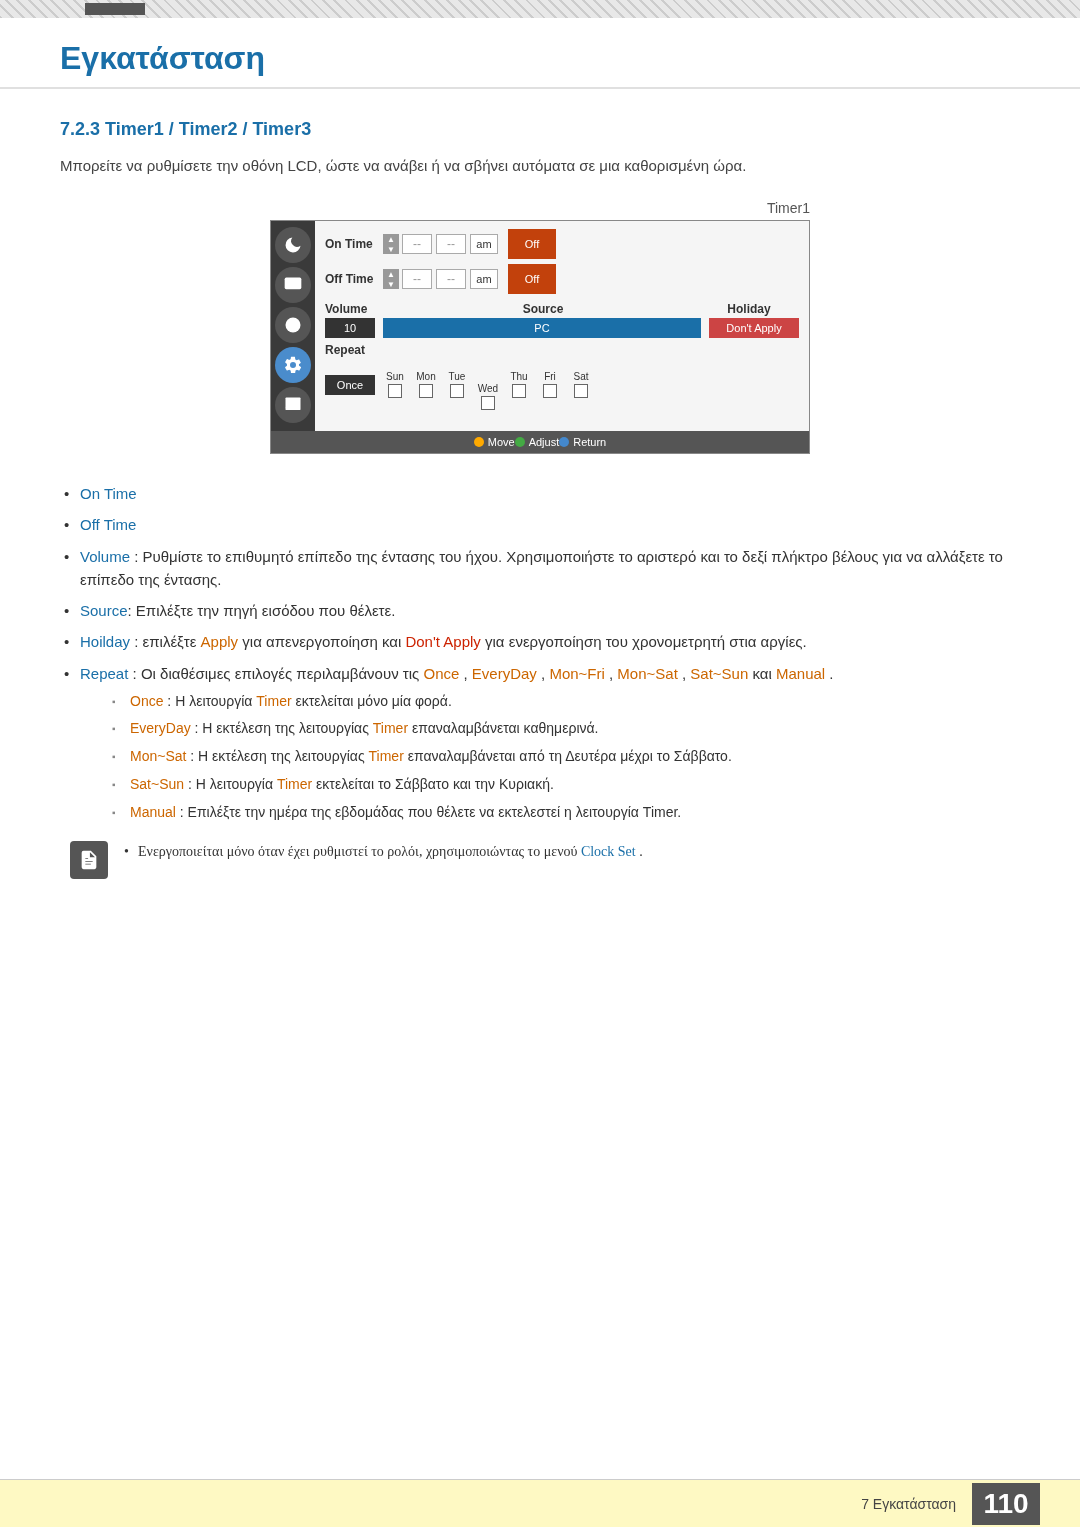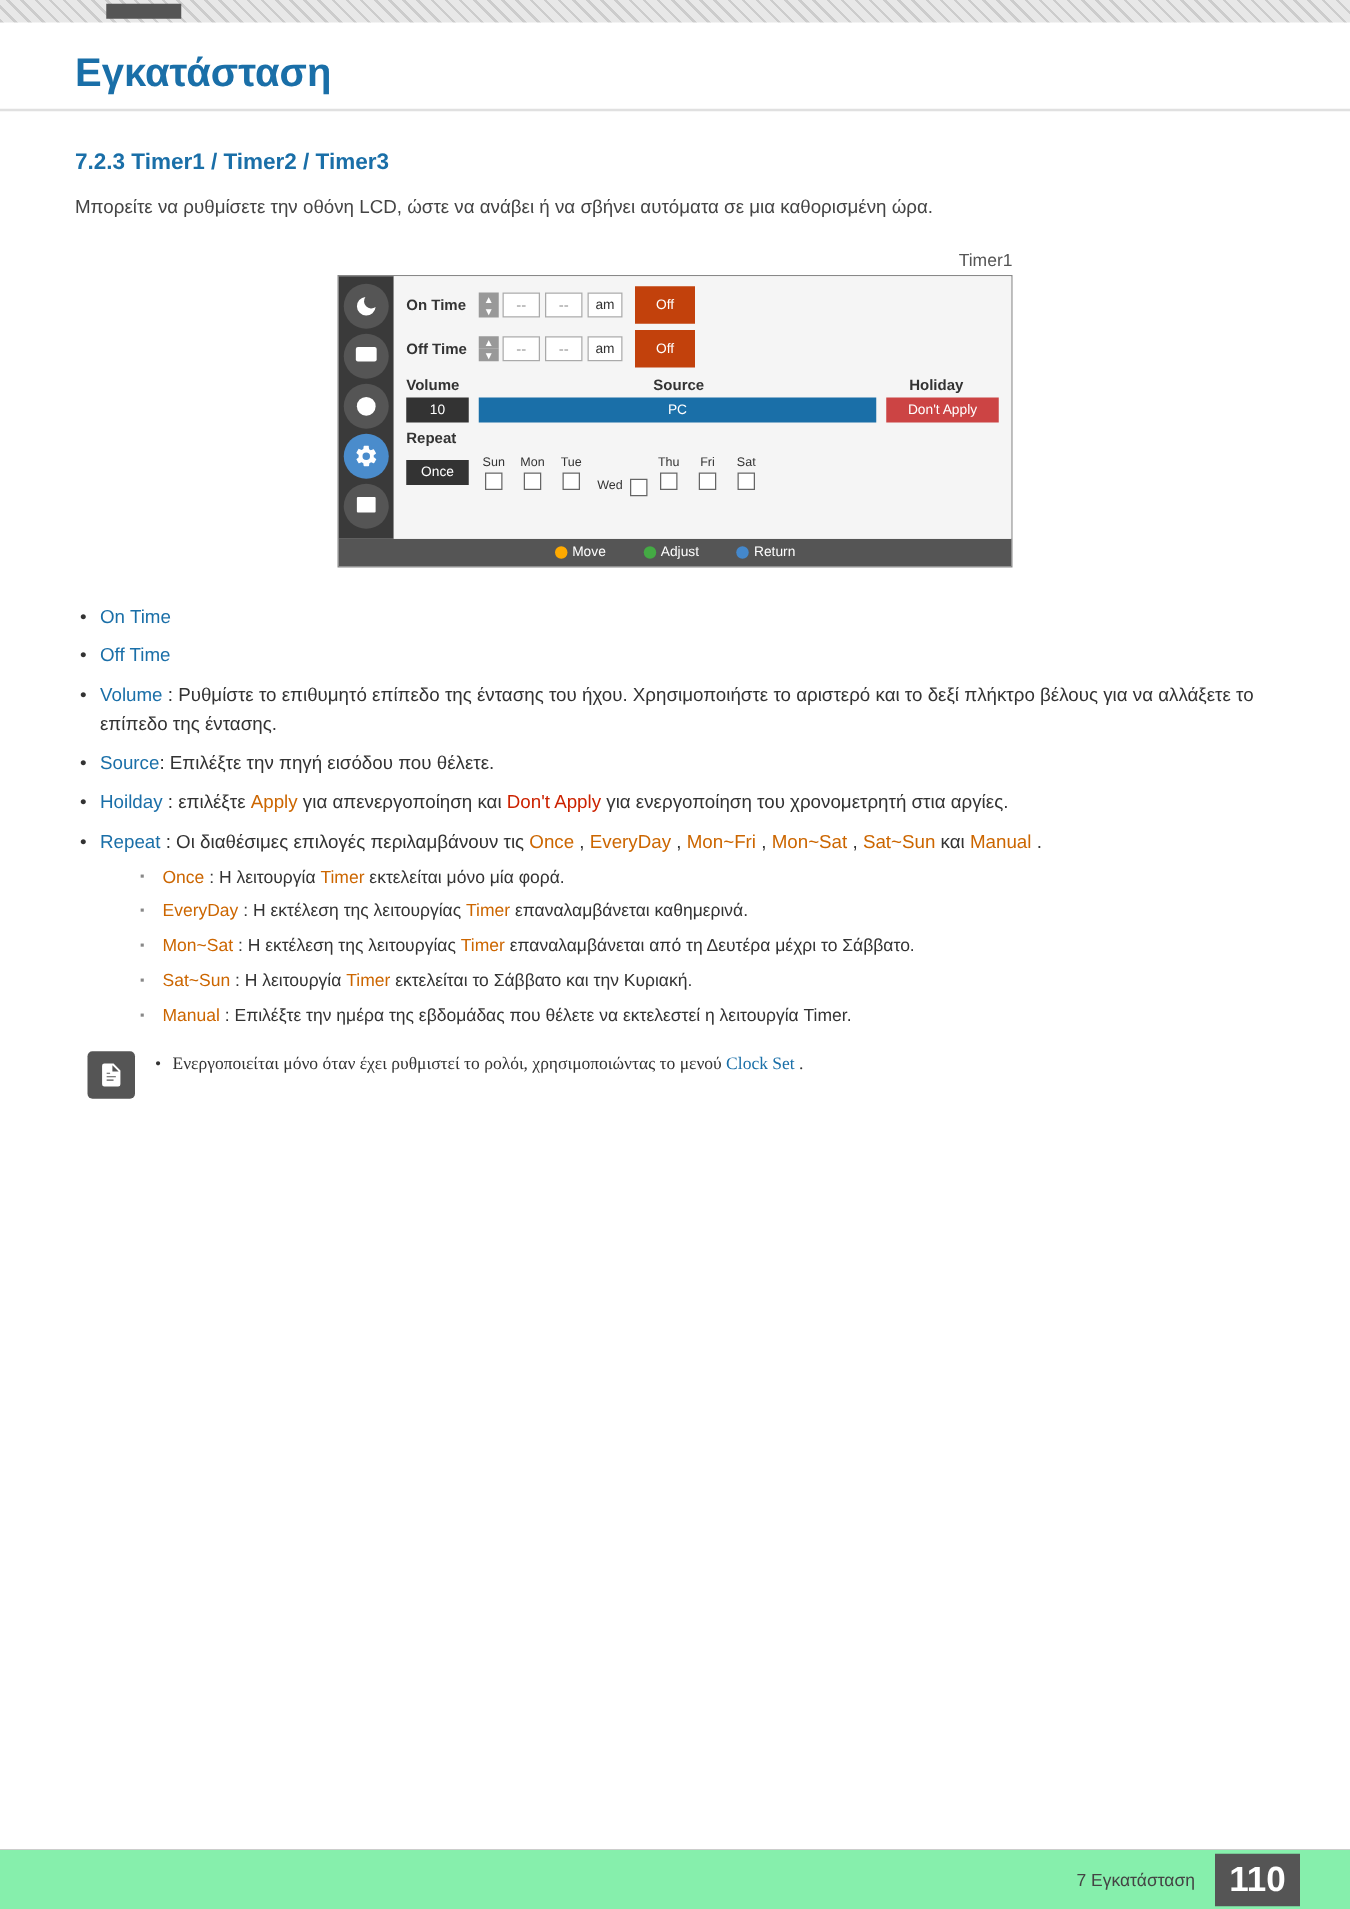--- a/index.html
+++ b/index.html
@@ -259,21 +259,20 @@
       width: 14px;
       height: 14px;
       border: 1px solid #666;
       background: #fff;
     }
 
     
     .timer-nav {
       display: flex;
       justify-content: center;
-      gap: 30px;
       background: #555;
       padding: 5px 10px;
     }
     .nav-item {
       font-size: 11px;
       color: #fff;
       display: flex;
       align-items: center;
       gap: 4px;
     }
@@ -374,21 +373,21 @@
       color: #333;
     }
 
     
     .page-footer {
       position: fixed;
       bottom: 0;
       left: 0;
       width: 1080px;
       height: 48px;
-      background: #86efac;
+      background: #fef9c3;
       border-top: 1px solid #ccc;
       display: flex;
       align-items: center;
       justify-content: flex-end;
       padding-right: 40px;
       gap: 16px;
     }
     .footer-text {
       font-size: 14px;
       color: #444;
@@ -517,21 +516,21 @@
                     <div class="day-cb"></div>
                   </div>
                   <div style="display:flex;flex-direction:column;align-items:center;gap:2px;">
                     <span class="day-label">Mon</span>
                     <div class="day-cb"></div>
                   </div>
                   <div style="display:flex;flex-direction:column;align-items:center;gap:2px;">
                     <span class="day-label">Tue</span>
                     <div class="day-cb"></div>
                   </div>
-                  <div style="display:flex;flex-direction:row;gap:2px;margin-top:24px;">
+                  <div style="display:flex;flex-direction:column;align-items:center;gap:2px;margin-top:24px;">
                     <span class="day-label">Wed</span>
                     <div class="day-cb"></div>
                   </div>
                   <div style="display:flex;flex-direction:column;align-items:center;gap:2px;">
                     <span class="day-label">Thu</span>
                     <div class="day-cb"></div>
                   </div>
                   <div style="display:flex;flex-direction:column;align-items:center;gap:2px;">
                     <span class="day-label">Fri</span>
                     <div class="day-cb"></div>

